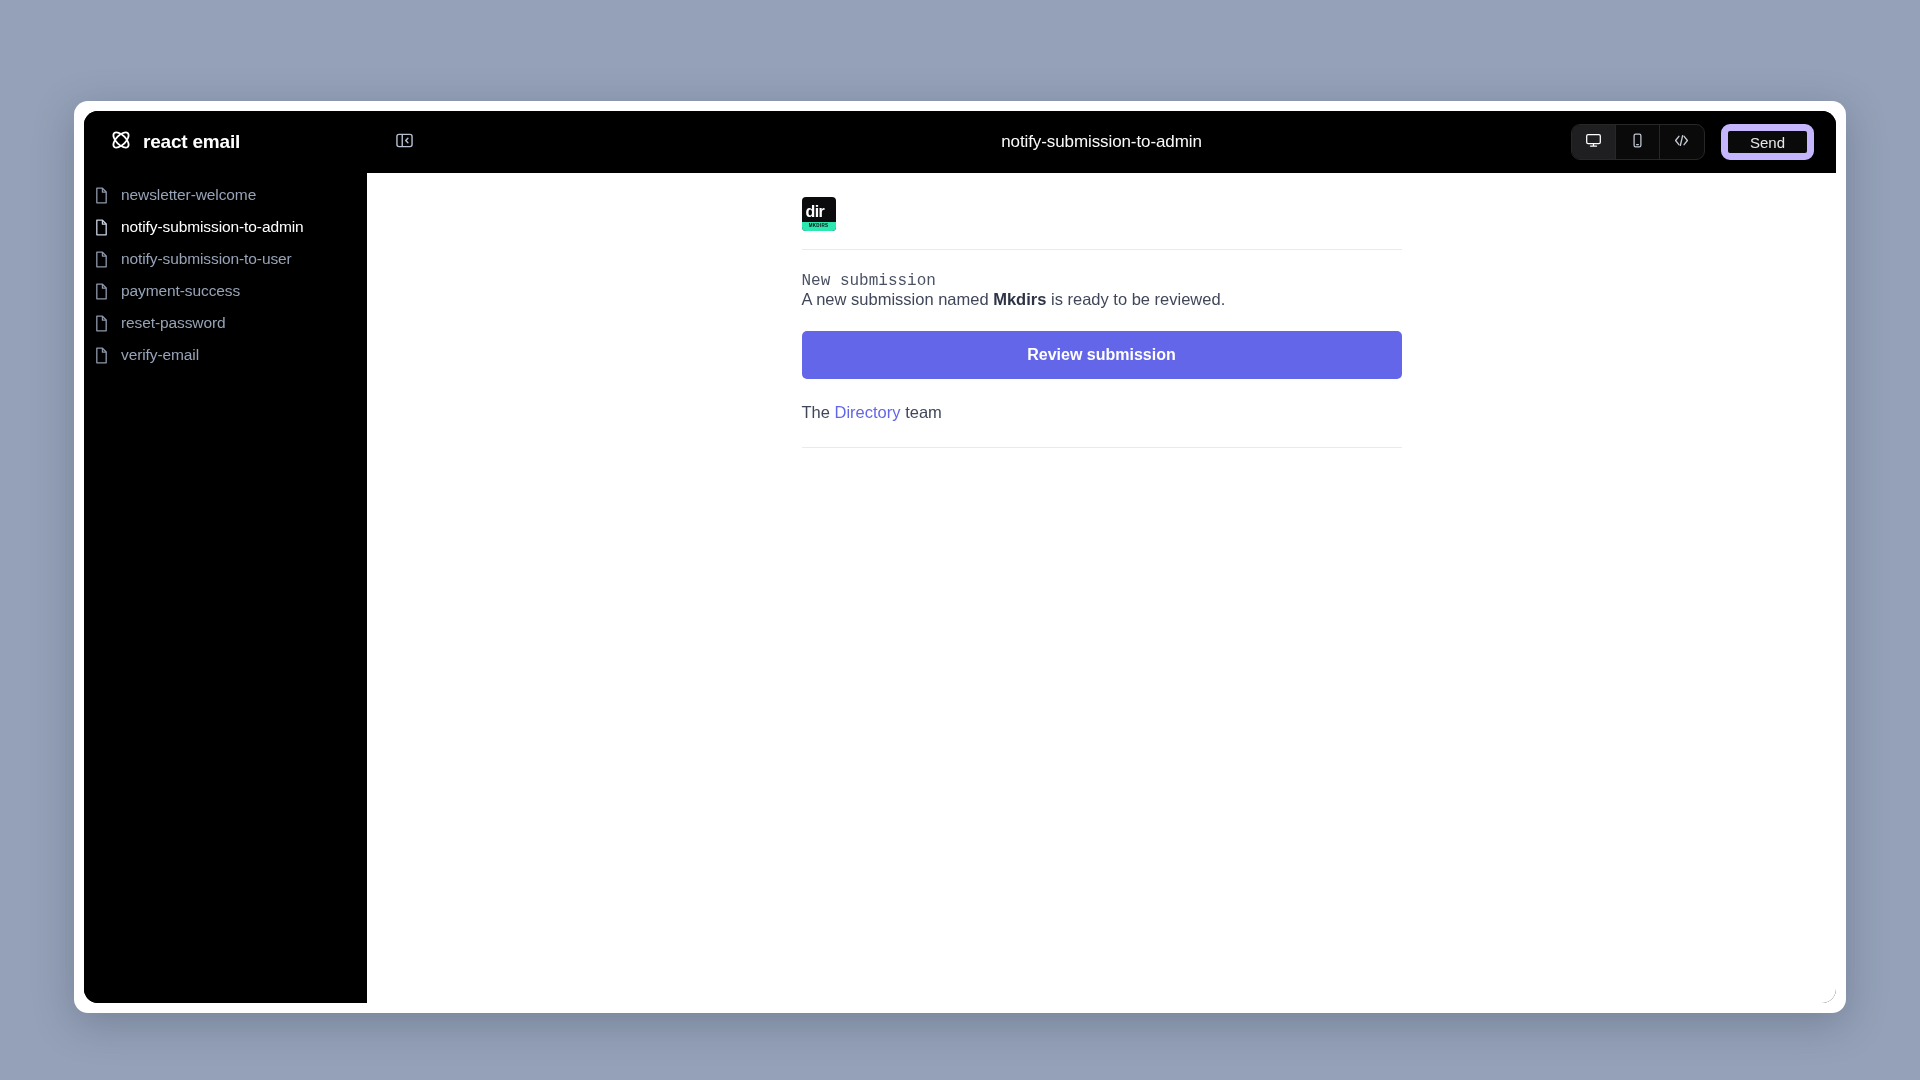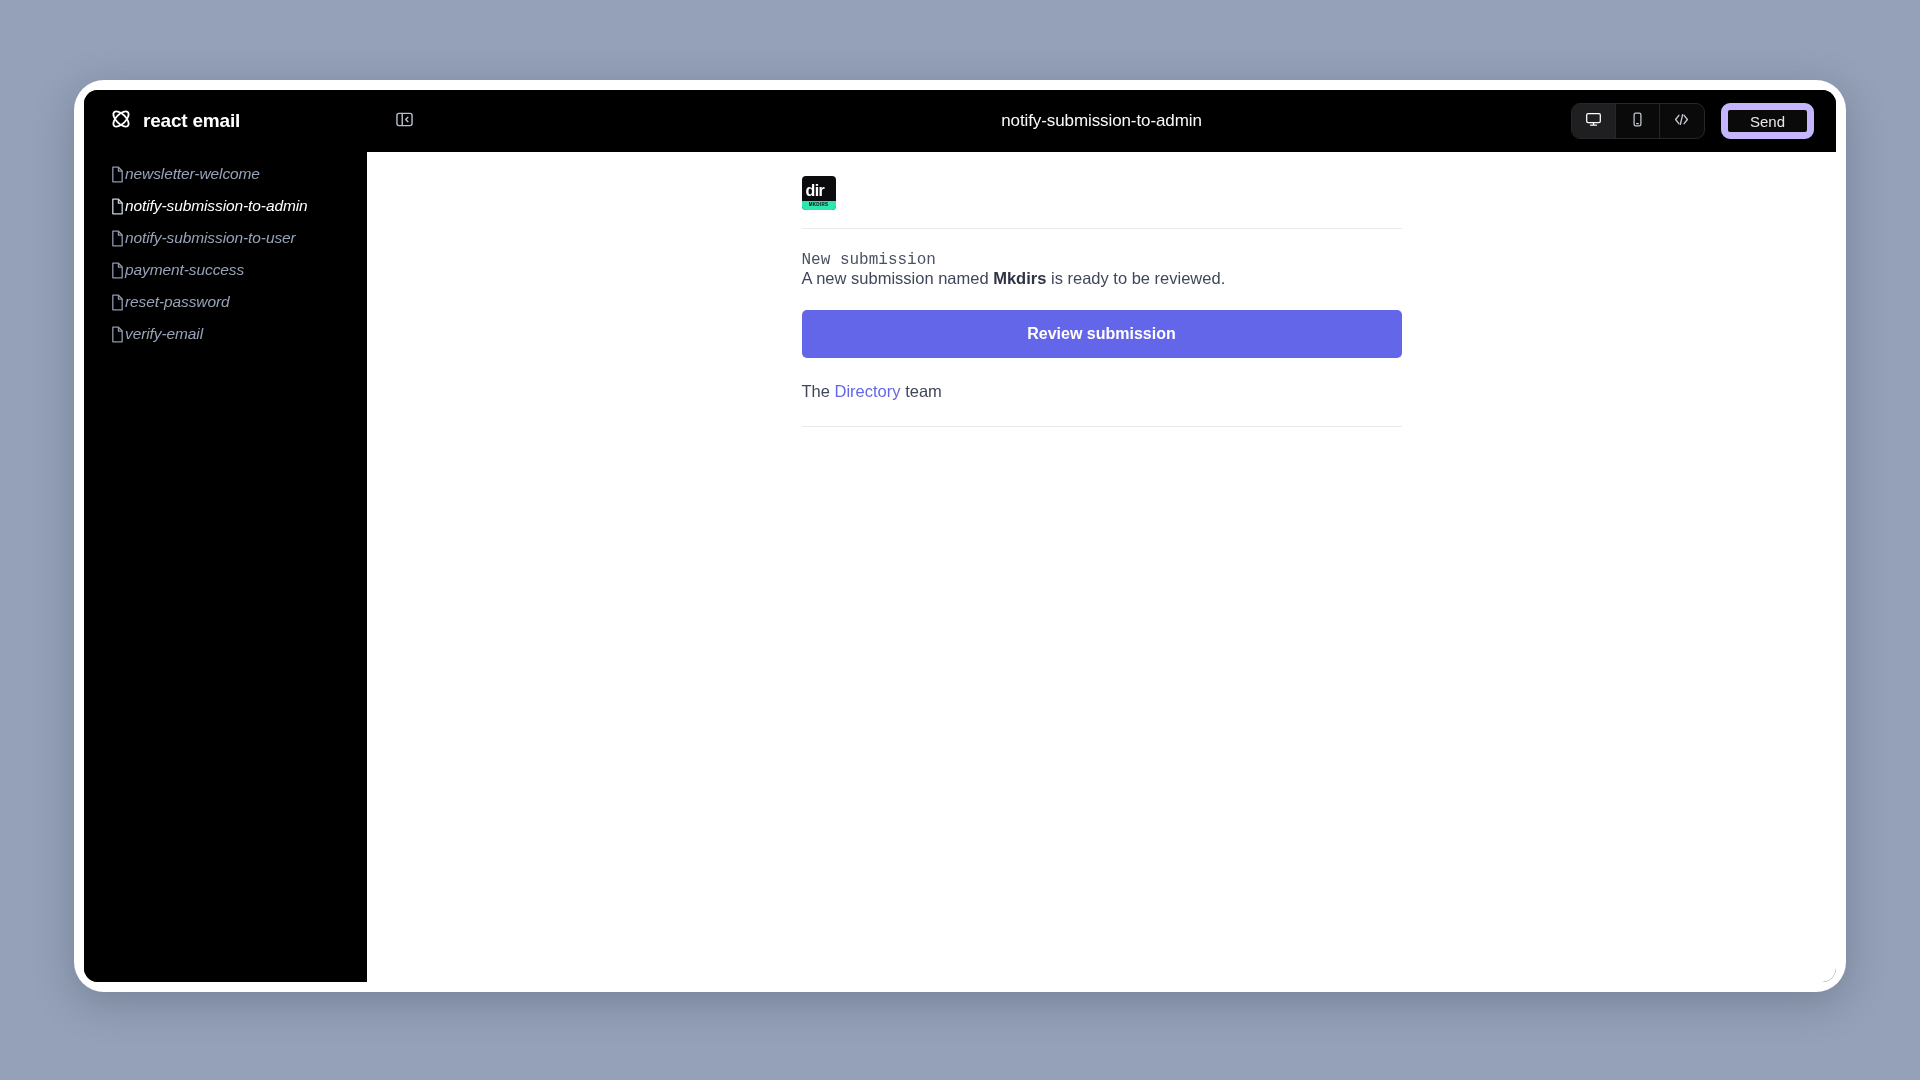--- a/index.html
+++ b/index.html
@@ -6,24 +6,24 @@
   html, body {
     width:1920px; height:1080px;
     background:#94a1b8;
     font-family:"Liberation Sans", sans-serif;
     overflow:hidden;
   }
 
   
   .window-frame {
     position:absolute;
-    left:74px; top:80px;
+    left:74px; top:101px;
     width:1772px; height:912px;
     background:#ffffff;
-    border-radius:30px;
+    border-radius:14px;
     box-shadow:0 10px 40px rgba(40,50,70,.28);
     padding:10px;
   }
   .window-inner {
     width:100%; height:100%;
     background:#000000;
     border-radius:14px;
     overflow:hidden;
     display:flex;
     flex-direction:column;
@@ -119,26 +119,26 @@
   .sidebar {
     width:283px;
     flex:0 0 283px;
     background:#000000;
     padding:6px 0 0 0;
     overflow-y:auto;
   }
   .nav-item {
     display:flex;
     align-items:center;
-    padding:7px 16px 7px 26px;
+    gap:12px;
+    padding:7px 16px 7px 10px;
     color:#97a3b6;
     font-size:15.5px;
     letter-spacing:-.1px;
     white-space:nowrap;
-    font-style:italic;
   }
   .nav-item.active { color:#ffffff; }
   .nav-icon { flex:0 0 auto; display:flex; }
 
   
   .preview {
     flex:1;
     background:#ffffff;
     overflow-y:auto;
     display:flex;

